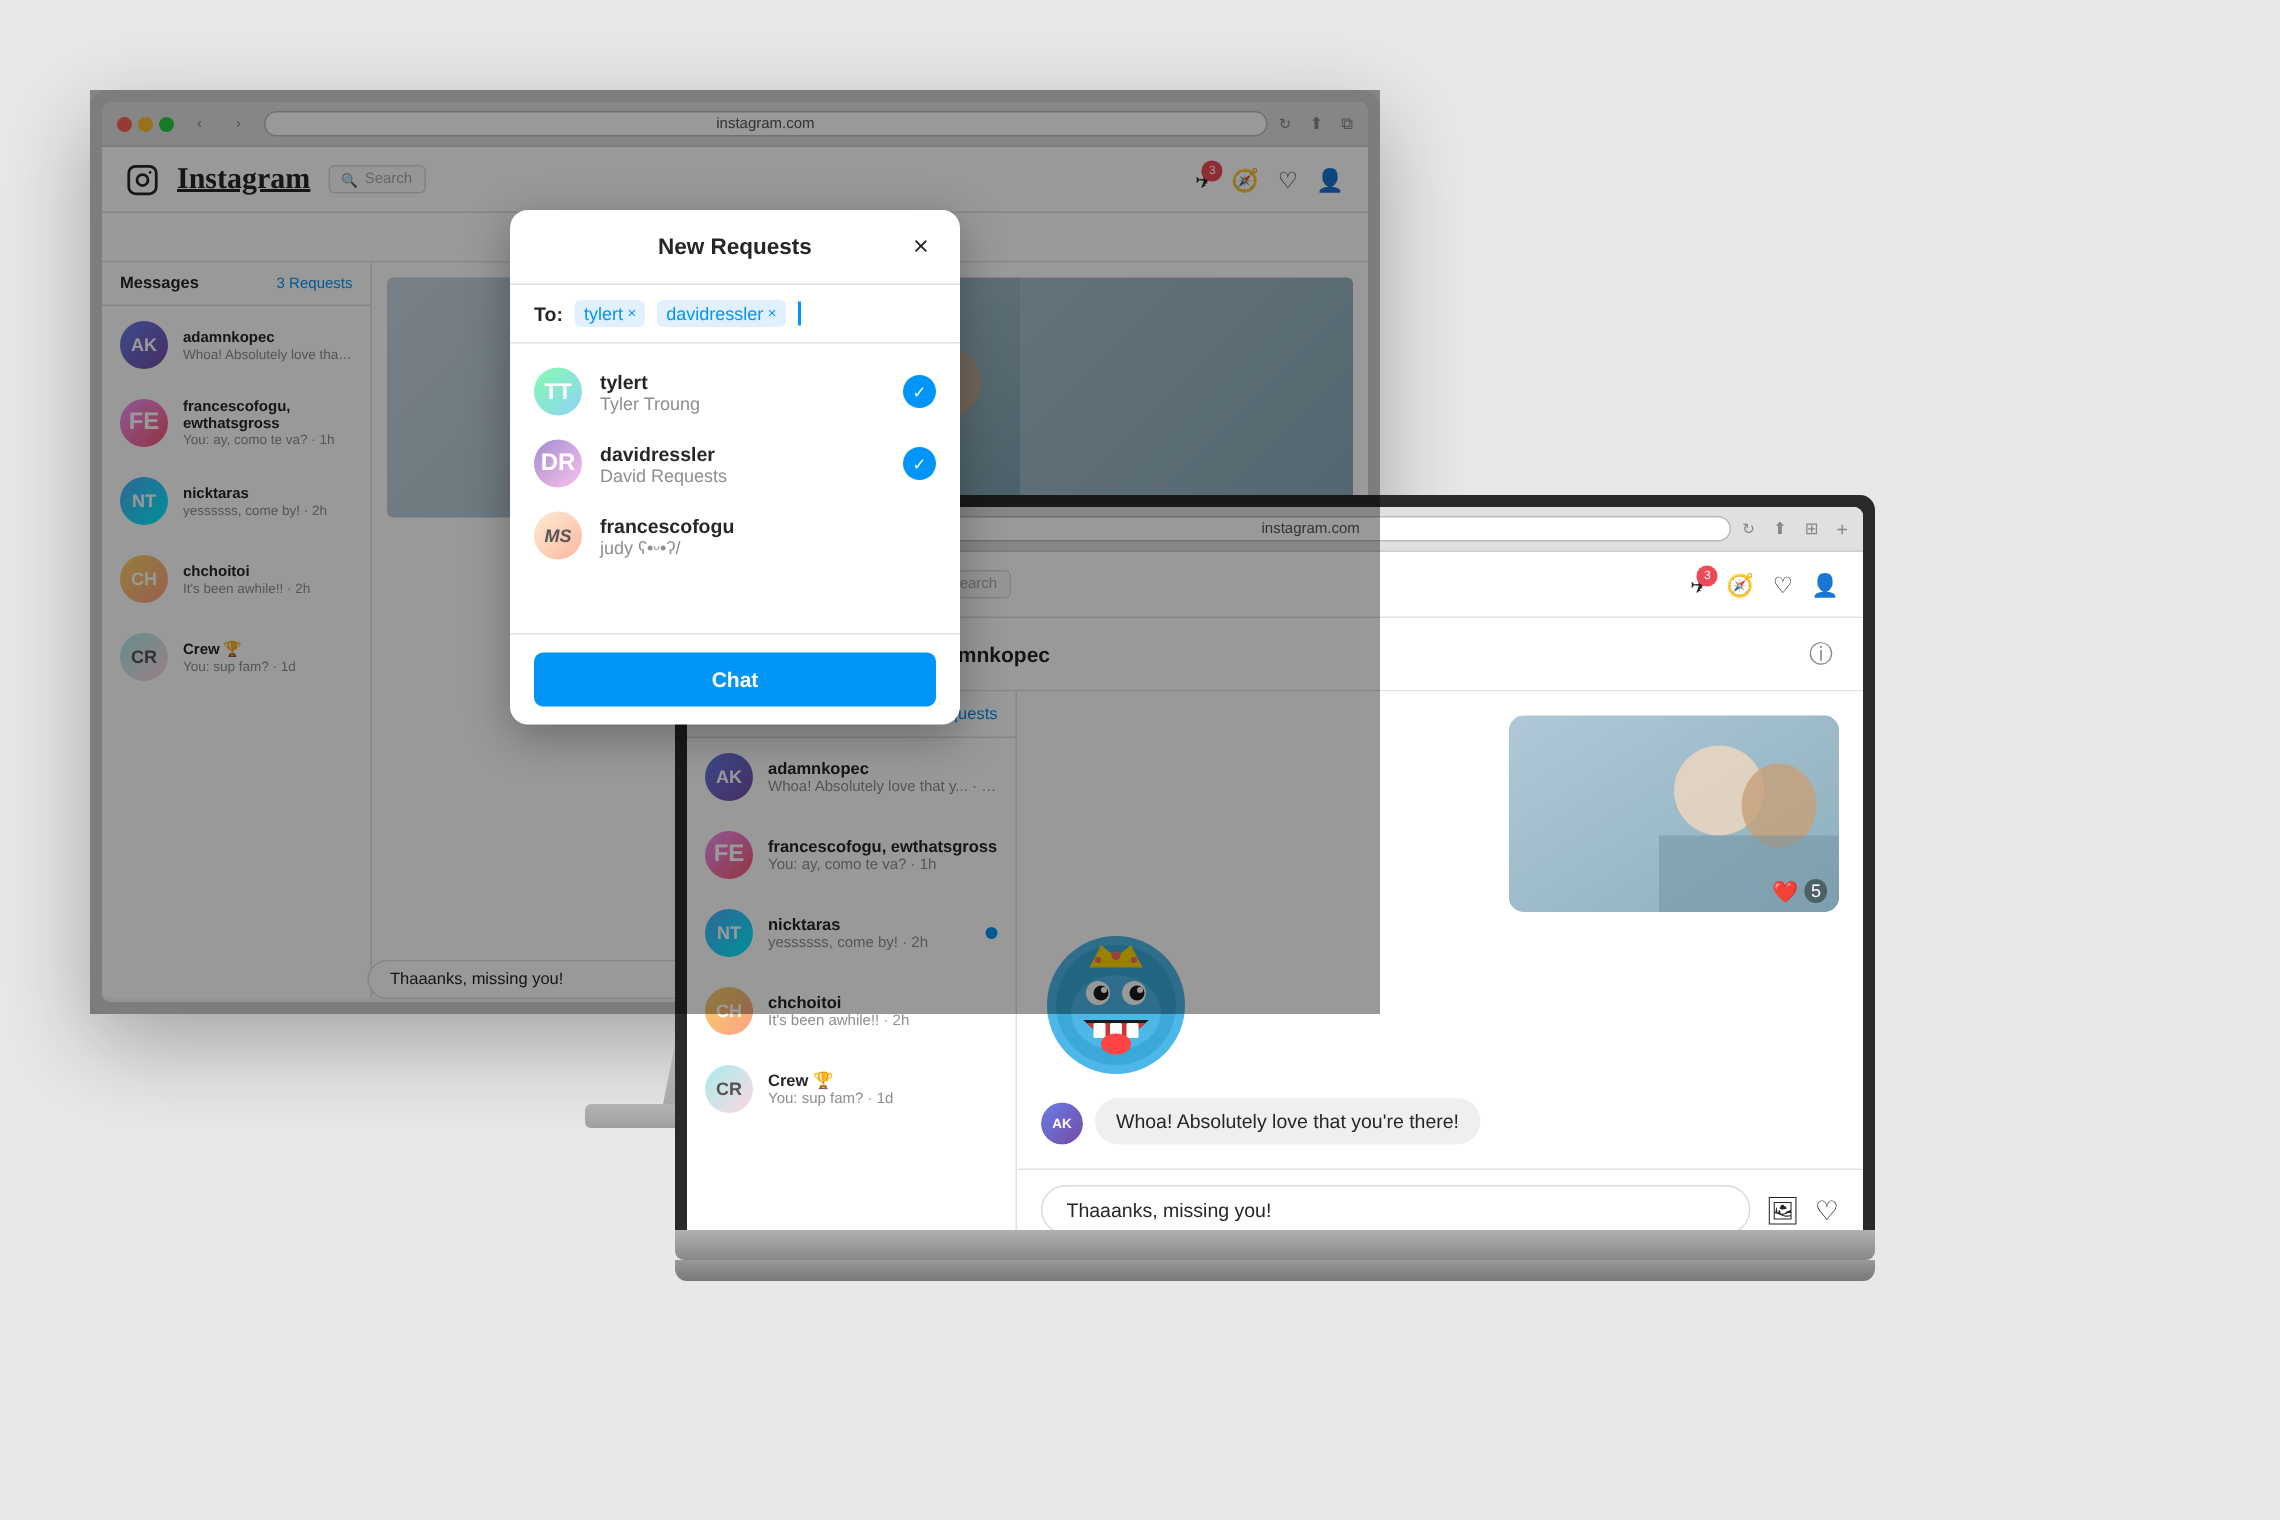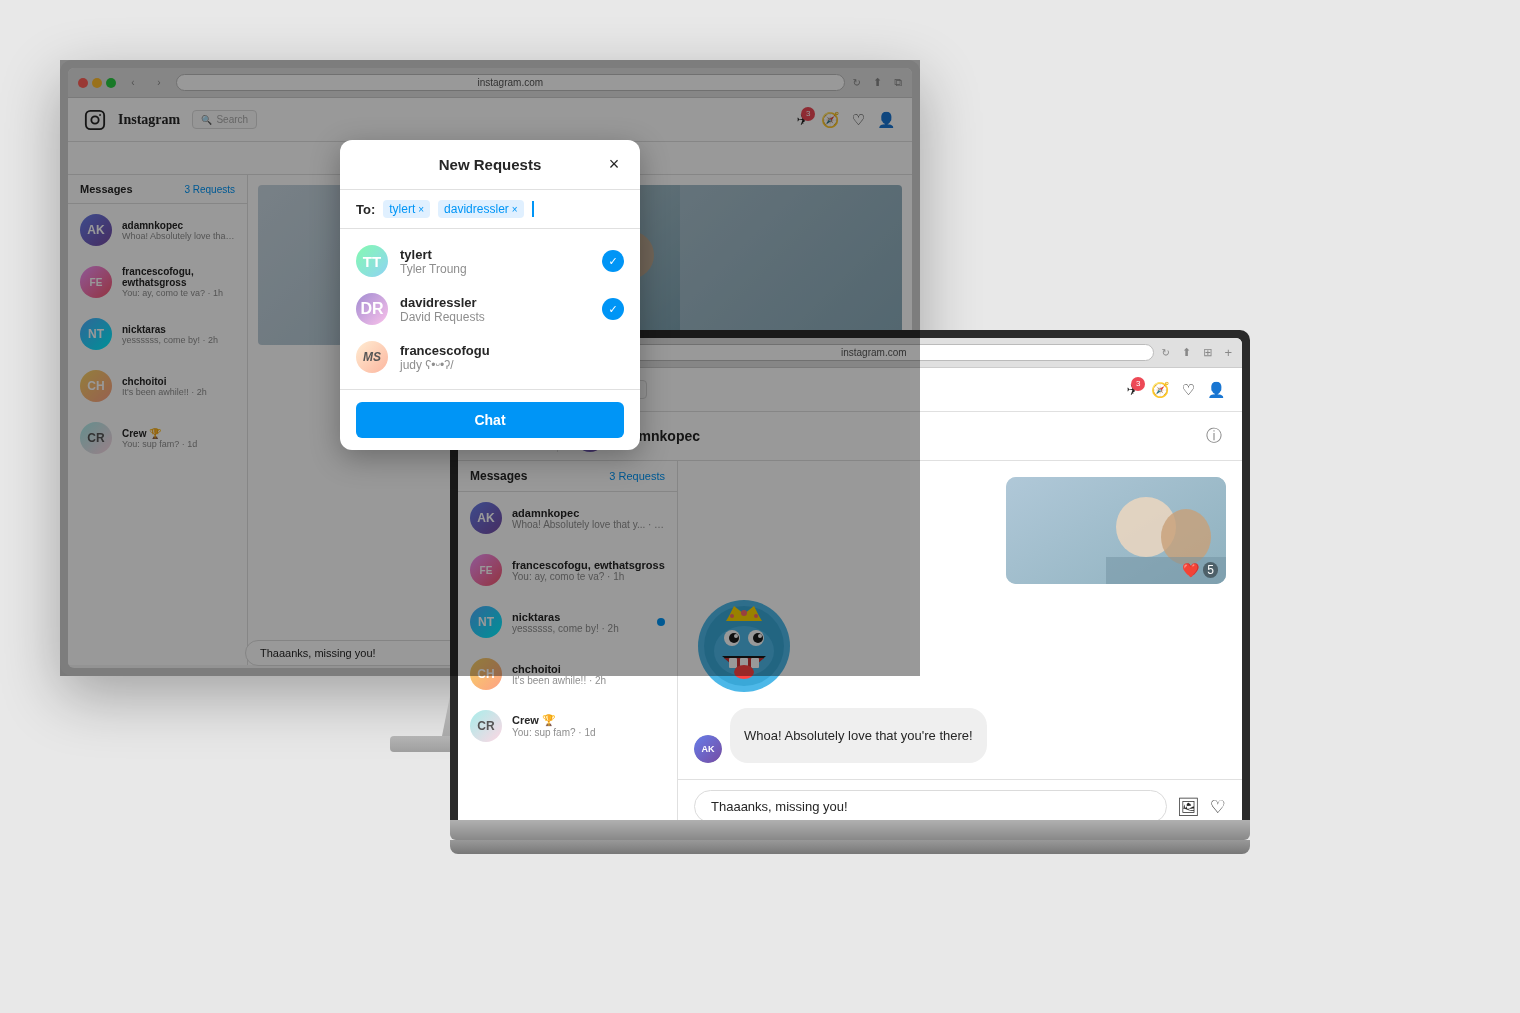--- a/index.html
+++ b/index.html
@@ -185,21 +185,21 @@
       background: white;
     }
     .bubble-row {
       display: flex;
       align-items: flex-end;
       gap: 8px;
     }
     .bubble {
       background: #efefef;
       border-radius: 18px;
-      padding: 20px 14px;
+      padding: 8px 14px;
       font-size: 13px;
       color: #262626;
       max-width: 280px;
     }
     .chat-input-area {
       border-top: 1px solid #e0e0e0;
       padding: 10px 16px;
       display: flex;
       align-items: center;
       gap: 10px;
@@ -321,36 +321,37 @@
       background: #0095f6;
       color: white;
       display: flex;
       align-items: center;
       justify-content: center;
       font-size: 11px;
     }
     .modal-footer {
       padding: 12px 16px;
       border-top: 1px solid #e0e0e0;
+      margin-top: 33px;
     }
     .chat-btn {
       width: 100%;
       background: #0095f6;
       color: white;
       border: none;
       border-radius: 6px;
       padding: 10px;
       font-size: 14px;
       font-weight: 600;
       cursor: pointer;
     }
 
     
     .av-adam { background: linear-gradient(135deg, #667eea, #764ba2); color: white; font-size: 12px; font-weight: 600; }
-    .av-franc { background: linear-gradient(135deg, #f093fb, #f5576c); color: white; font-size: 10px; font-weight: 600; }
+    .av-franc { background: linear-gradient(135deg, #f093fb, #f5576c); color: white; font-size: 16px; font-weight: 600; }
     .av-nick { background: linear-gradient(135deg, #4facfe, #00f2fe); color: white; font-size: 12px; font-weight: 600; }
     .av-chch { background: linear-gradient(135deg, #f6d365, #fda085); color: white; font-size: 12px; font-weight: 600; }
     .av-crew { background: linear-gradient(135deg, #a8edea, #fed6e3); color: #555; font-size: 12px; font-weight: 600; }
     .av-tyler { background: linear-gradient(135deg, #84fab0, #8fd3f4); color: white; font-size: 15px; font-weight: 600; }
     .av-david { background: linear-gradient(135deg, #a18cd1, #fbc2eb); color: white; font-size: 16px; font-weight: 700; }
     .av-mais { background: linear-gradient(135deg, #ffecd2, #fcb69f); color: #555; font-size: 12px; font-weight: 600; font-style: italic; }
 
     
     .desktop-browser-chrome {
       height: 30px;
@@ -376,24 +377,25 @@
     .sm-ig-nav {
       background: white;
       border-bottom: 1px solid #e0e0e0;
       padding: 6px 16px;
       display: flex;
       align-items: center;
       gap: 12px;
       height: 44px;
     }
     .sm-ig-logo {
-      font-size: 14px;
+      font-size: 20px;
       font-weight: 600;
       font-family: Georgia, serif;
       color: #262626;
+      text-decoration: underline;
     }
     .sm-search {
       background: #fafafa;
       border: 1px solid #dbdbdb;
       border-radius: 4px;
       padding: 3px 8px;
       font-size: 10px;
       color: #aaa;
       display: flex;
       align-items: center;

